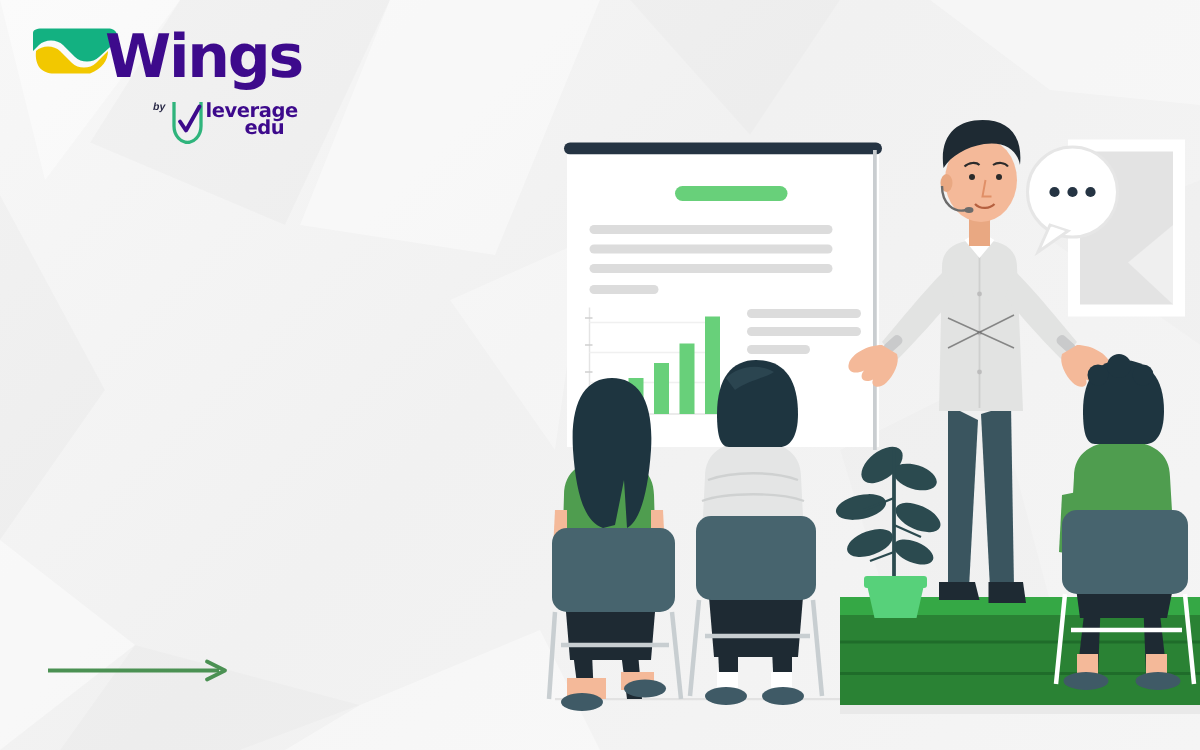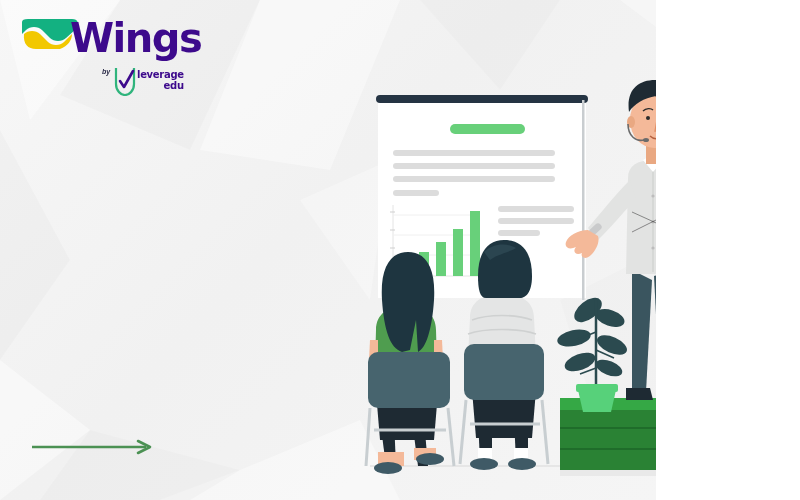--- a/index.html
+++ b/index.html
@@ -5,21 +5,21 @@
   html, body {
     margin: 0;
     padding: 0;
     background: #ffffff;
   }
   body {
     font-family: "Liberation Sans", sans-serif;
   }
   #poster {
     position: relative;
-    width: 656px;
+    width: 800px;
     height: 500px;
     overflow: hidden;
     background: #f4f4f4;
   }
   
   .bg-base {
     position: absolute;
     inset: 0;
     background:
       linear-gradient(135deg, #f7f7f7 0%, #f1f1f1 45%, #f5f5f5 100%);
@@ -65,25 +65,24 @@
     top: 54px;
     width: 22px;
     height: 30px;
   }
   .logo-lev-text {
     position: absolute;
     left: 119px;
     top: 57px;
     font-family: "DejaVu Sans", sans-serif;
     font-weight: bold;
-    font-size: 10px;
+    font-size: 13px;
     color: #3d0a8c;
     line-height: 11px;
     letter-spacing: -0.3px;
-    text-align: right;
   }
   .logo-lev-text .l2 { display:block; margin-left: 26px; }
 
   
   .headline {
     position: absolute;
     left: 26px;
     top: 130px;
     width: 330px;
   }

